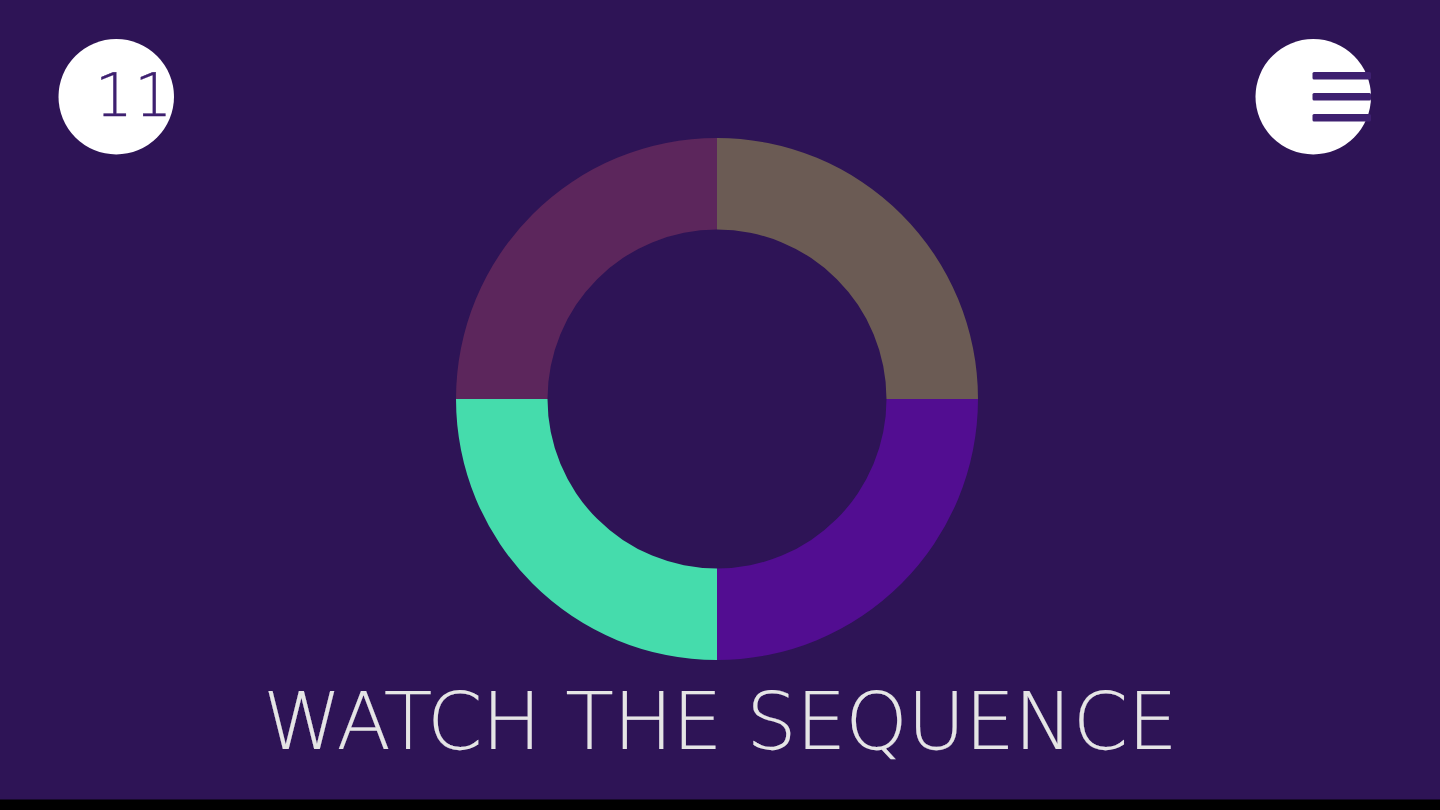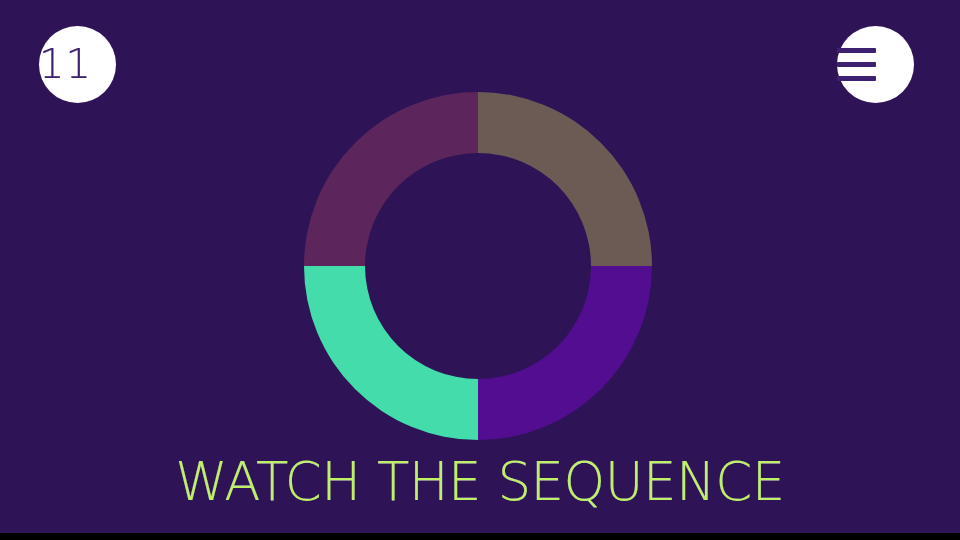--- a/index.html
+++ b/index.html
@@ -24,21 +24,21 @@
   }
 
   
   .circle-btn {
     position:absolute;
     width:77px; height:77px;
     border-radius:50%;
     background:#FFFFFF;
     display:flex;
     align-items:center;
-    justify-content:flex-start;
+    justify-content:flex-end;
     cursor:pointer;
   }
   .circle-btn.left  { left:39px;  top:26px; }
   .circle-btn.right { left:837px; top:26px; }
 
   .level-number {
     font-family:"DejaVu Sans", sans-serif;
     font-size:40px;
     font-weight:300;
     color:#3E2070;
@@ -109,16 +109,16 @@
       <path id="seg-0" d="M 174 0 A 174 174 0 0 1 348 174 L 287 174 A 113 113 0 0 0 174 61 Z" fill="#6B5B54"></path>
 
       <path id="seg-1" d="M 348 174 A 174 174 0 0 1 174 348 L 174 287 A 113 113 0 0 0 287 174 Z" fill="#520D91"></path>
 
       <path id="seg-2" d="M 174 348 A 174 174 0 0 1 0 174 L 61 174 A 113 113 0 0 0 174 287 Z" fill="#45DCAC"></path>
 
       <path id="seg-3" d="M 0 174 A 174 174 0 0 1 174 0 L 174 61 A 113 113 0 0 0 61 174 Z" fill="#5C265C"></path>
     </svg>
   </div>
 
-  <div class="title" style="color: #bef264;">WATCH THE SEQUENCE</div>
+  <div class="title" style="color: #e5e5e5;">WATCH THE SEQUENCE</div>
 
   <div class="bottom-bar" style="background: rgb(0, 0, 0);"></div>
 </div>
 
 </body></html>

